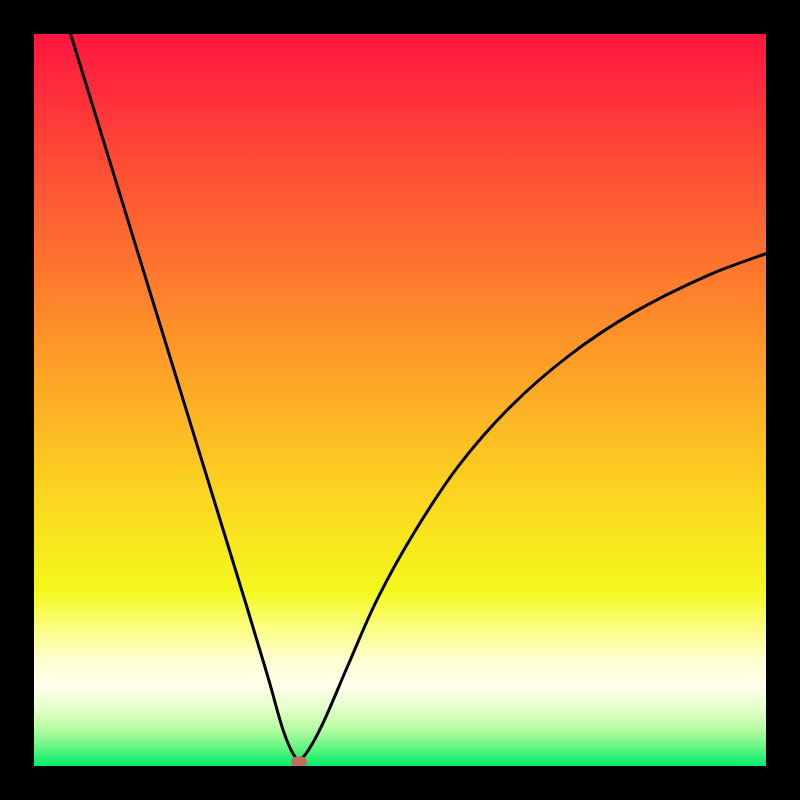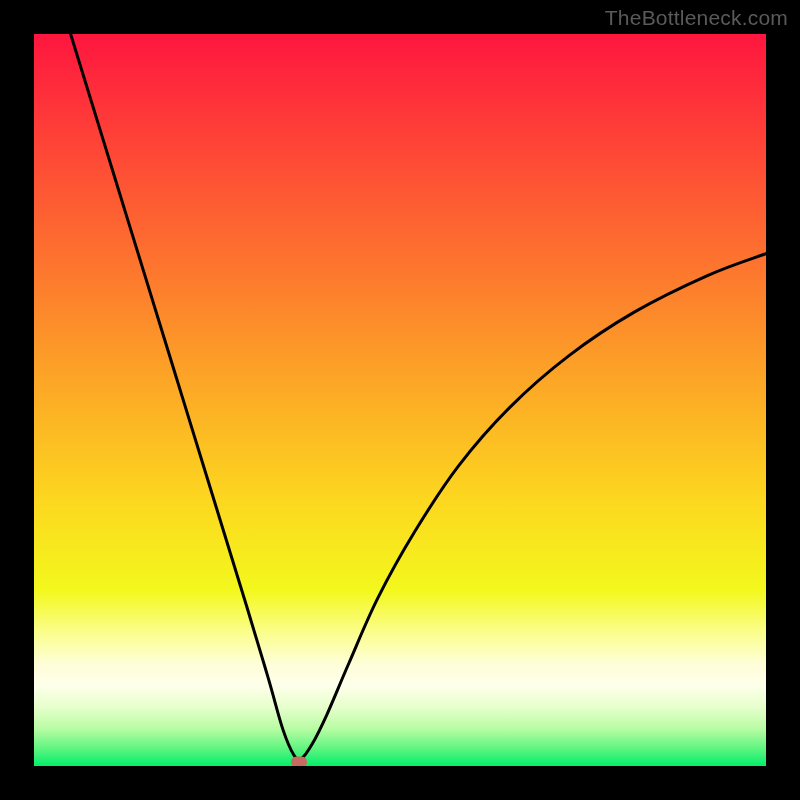--- a/index.html
+++ b/index.html
@@ -82,14 +82,13 @@
             <stop offset="100%" stop-color="#02ee6b"></stop>
           </linearGradient>
       </defs>
       <rect x="0" y="0" width="732" height="732" fill="url(#bg-grad)"></rect>
     </svg>
     <svg class="curve-svg" viewBox="0 0 732 732" preserveAspectRatio="none">
       <path id="curve-path" fill="none" stroke="#000000" stroke-width="3" stroke-linejoin="round" stroke-linecap="round" d="M 36.60 0.00 C 41.87 17.13, 55.34 60.90, 65.88 95.16 C 76.42 129.42, 84.62 156.06, 95.16 190.32 C 105.70 224.58, 113.90 251.22, 124.44 285.48 C 134.98 319.74, 143.18 346.38, 153.72 380.64 C 164.26 414.90, 172.46 441.54, 183.00 475.80 C 193.54 510.06, 203.06 540.66, 212.28 570.96 C 221.50 601.26, 227.65 621.76, 234.24 644.16 C 240.83 666.56, 244.27 681.57, 248.88 695.40 C 253.49 709.23, 256.57 715.75, 259.86 721.02 C 263.15 726.29, 263.89 726.66, 267.18 724.68 C 270.47 722.70, 273.55 717.95, 278.16 710.04 C 282.77 702.13, 286.21 695.25, 292.80 680.76 C 299.39 666.27, 305.54 650.60, 314.76 629.52 C 323.98 608.44, 332.18 587.36, 344.04 563.64 C 355.90 539.92, 366.15 521.48, 380.64 497.76 C 395.13 474.04, 407.43 454.28, 424.56 431.88 C 441.69 409.48, 456.04 393.08, 475.80 373.32 C 495.56 353.56, 511.96 339.21, 534.36 322.08 C 556.76 304.95, 575.21 292.65, 600.24 278.16 C 625.27 263.67, 649.72 252.10, 673.44 241.56 C 697.16 231.02, 721.46 223.55, 732.00 219.60"></path>
     </svg>
     <div class="marker" id="marker" style="left: 264.984px; top: 728.34px; background: rgb(198, 107, 95);"></div>
   </div>
-  <div class="watermark">TheBottleneck.com</div>
 </div>
 
 </body></html>

